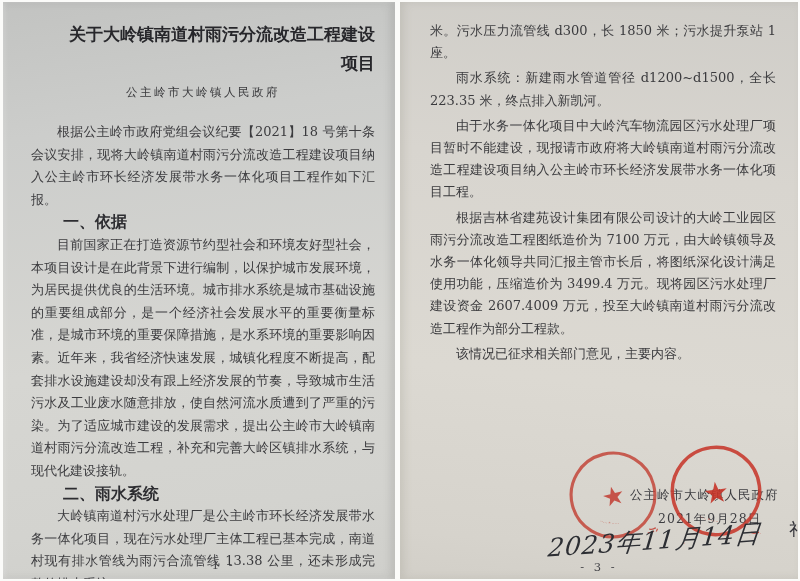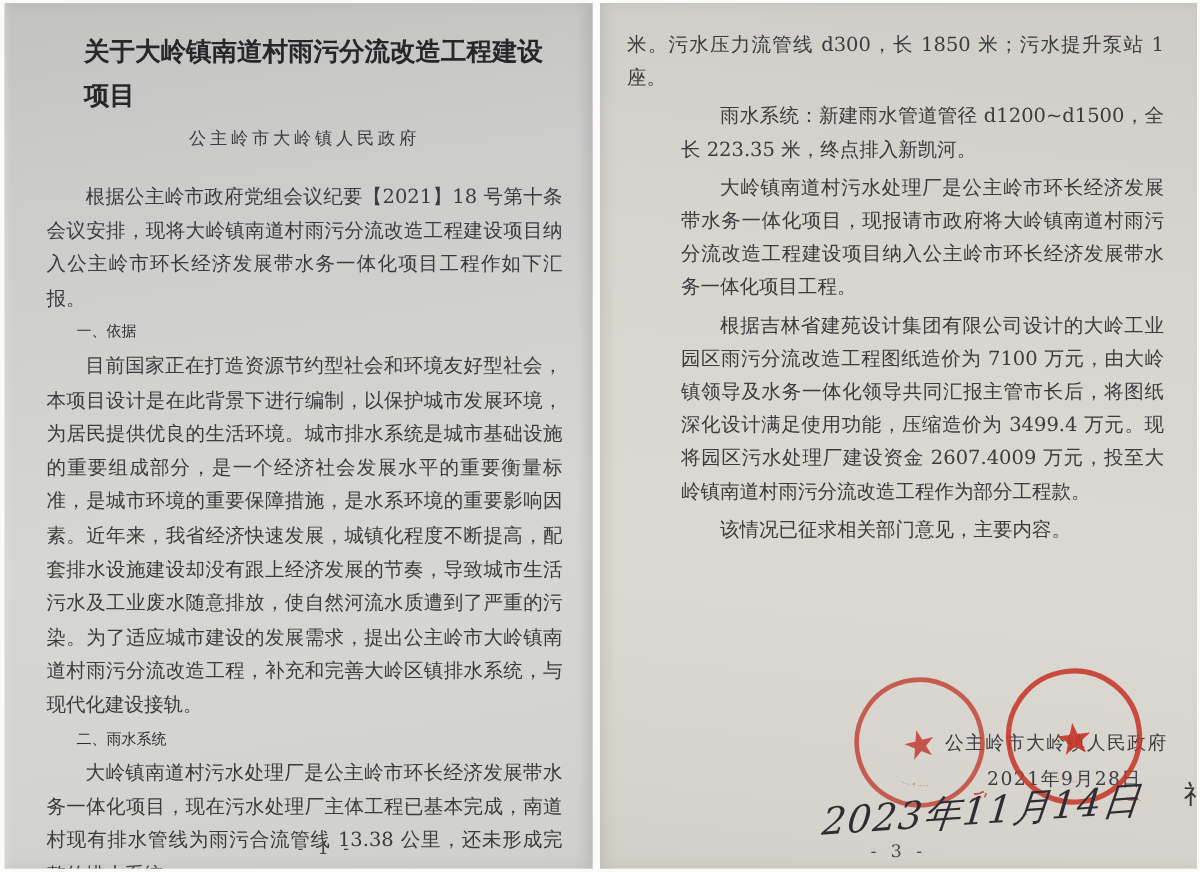--- a/index.html
+++ b/index.html
@@ -23,25 +23,25 @@
   .page-left {
     left: 3px; width: 392px;
     background: linear-gradient(172deg, #c2c3c1 0%, #cccdcb 22%, #d6d6d2 60%, #d3d3cf 85%, #cfcfcb 100%);
     box-shadow: inset -4px 0 8px rgba(90,90,90,0.18), inset 2px 0 4px rgba(255,255,255,0.25);
     padding: 16px 20px 0 28px;
   }
   .page-right {
     left: 400px; width: 398px;
     background: linear-gradient(186deg, #cfcdc8 0%, #d8d5cf 30%, #dcd9d2 65%, #d6d3cc 92%, #d2cfc8 100%);
     box-shadow: inset 4px 0 8px rgba(110,105,95,0.15);
-    padding: 18px 22px 0 18px;
+    padding: 18px 22px 0 30px;
   }
   .doc-title {
     margin-top: 2px;
-    text-align: left;
+    text-align: right;
     font-weight: 700;
     font-size: 17px;
     line-height: 29px;
     color: #27272b;
     letter-spacing: 0px;
     font-family: Liberation Serif, serif;
     margin-left: 25px;
   }
   .doc-title .tline { display: block; }
   .doc-author {
@@ -57,28 +57,28 @@
     font-size: 13px;
     line-height: 22.6px;
     text-align: justify;
     color: #3b3b3e;
   }
   .page-left .body-flow { margin-top: 21px; }
   .para-indent { text-indent: 2em; }
   .para-noindent { text-indent: 0; }
   .sec-heading {
     font-family: "Liberation Sans", "DejaVu Sans", sans-serif;
-    font-weight: 400;
-    font-size: 10px;
+    font-weight: 700;
+    font-size: 16px;
     line-height: 22.6px;
     text-indent: 2em;
     color: #2d2d31;
   }
   .page-right .body-text { line-height: 22.2px; }
-  .page-right .para-gap { margin-top: 3px; margin-left: 36px; }
+  .page-right .para-gap { margin-top: 3px; }
   .page-num {
     position: absolute;
     bottom: 7px; left: 0; right: 0;
     text-align: center;
     font-size: 11.5px;
     letter-spacing: 3px;
     color: #46464a;
     font-family: "DejaVu Serif", "Liberation Serif", serif;
   }
   .page-left .page-num { padding-left: 36px; }
@@ -148,21 +148,21 @@
       <p class="body-text para-indent">大岭镇南道村污水处理厂是公主岭市环长经济发展带水务一体化项目，现在污水处理厂主体工程已基本完成，南道村现有排水管线为雨污合流管线 13.38 公里，还未形成完整的排水系统，</p>
     </div>
 
     <div class="page-num">- 1 -</div>
   </section>
 
   <section class="page page-right">
     <div>
       <p class="body-text para-noindent">米。污水压力流管线 d300，长 1850 米；污水提升泵站 1 座。</p>
       <p class="body-text para-indent para-gap">雨水系统：新建雨水管道管径 d1200~d1500，全长 223.35 米，终点排入新凯河。</p>
-      <p class="body-text para-indent para-gap">大岭镇南道村污水处理厂是公主岭市环长经济发展带水务一体化项目，现报请市政府将大岭镇南道村雨污分流改造工程建设项目纳入公主岭市环长经济发展带水务一体化项目工程。</p>
+      <p class="body-text para-indent para-gap">由于水务一体化项目中大岭汽车物流园区污水处理厂项目暂时不能建设，现报请市政府将大岭镇南道村雨污分流改造工程建设项目纳入公主岭市环长经济发展带水务一体化项目工程。</p>
       <p class="body-text para-indent para-gap">根据吉林省建苑设计集团有限公司设计的大岭工业园区雨污分流改造工程图纸造价为 7100 万元，由大岭镇领导及水务一体化领导共同汇报主管市长后，将图纸深化设计满足使用功能，压缩造价为 3499.4 万元。现将园区污水处理厂建设资金 2607.4009 万元，投至大岭镇南道村雨污分流改造工程作为部分工程款。</p>
       <p class="body-text para-indent para-gap">该情况已征求相关部门意见，主要内容。</p>
     </div>
 
     <div class="sig-org">公主岭市大岭镇人民政府</div>
     <div class="sig-date">2021年9月28日</div>
 
     <div class="seal seal-a">
       <svg viewBox="0 0 100 100">
         <defs>

